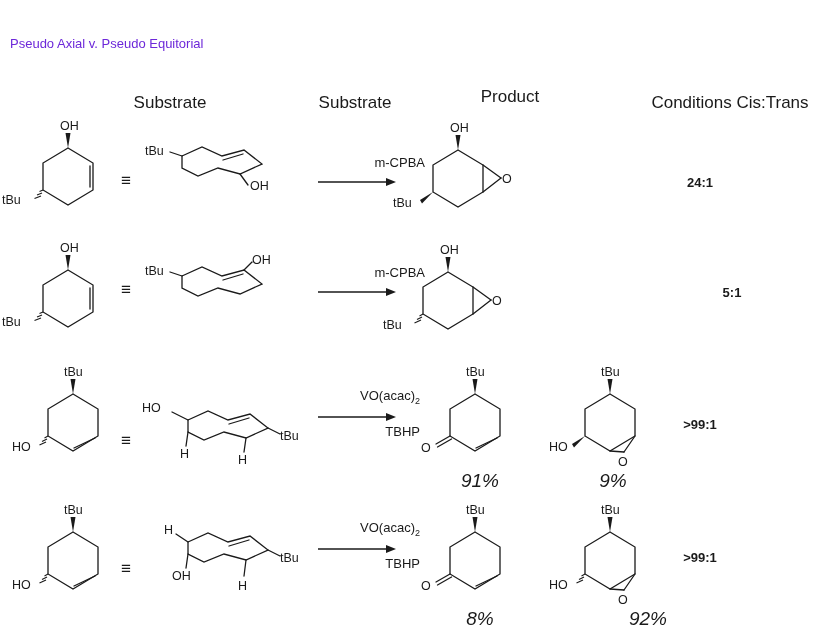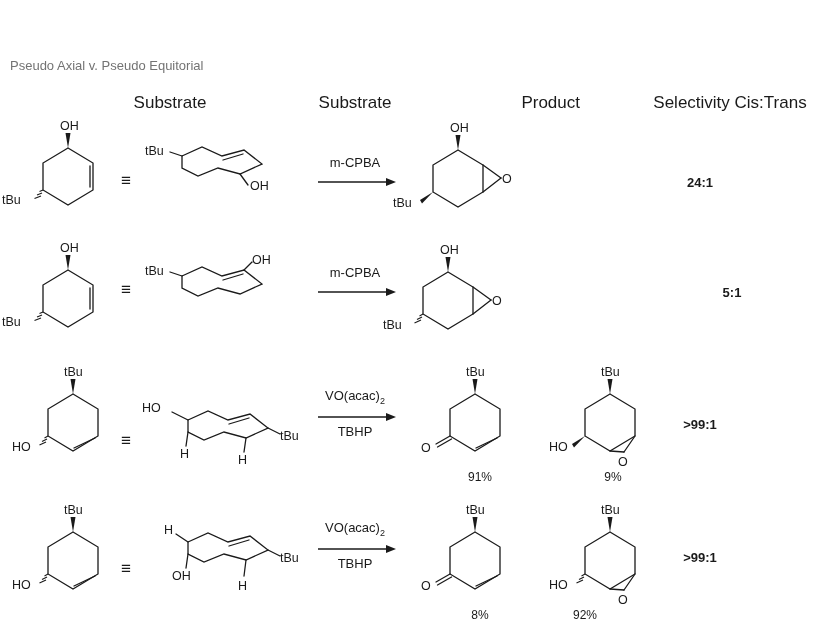--- a/index.html
+++ b/index.html
@@ -13,54 +13,54 @@
     position: relative;
     font-family: "Liberation Sans", sans-serif;
     color: #1a1a1a;
     overflow: hidden;
   }
   .abs { position: absolute; }
   #scheme-title {
     left: 10px;
     top: 36px;
     font-size: 13px;
-    color: #737373;
-    white-space: nowrap;
-    margin-top: 22px;
+    color: #6d28d9;
+    white-space: nowrap;
   }
   .col-header {
     font-size: 17px;
     color: #1a1a1a;
     text-align: center;
     white-space: nowrap;
   }
   #header-substrate { left: 100px; top: 93px; width: 140px; }
   #header-conditions { left: 285px; top: 93px; width: 140px; }
-  #header-product { left: 440px; top: 93px; width: 140px; text-align: right; }
+  #header-product { left: 440px; top: 87px; width: 140px; }
   #header-selectivity { left: 640px; top: 93px; width: 180px; }
 
   .reagent {
     font-size: 13px;
-    text-align: center;
+    text-align: right;
     white-space: nowrap;
   }
   .reagent sub { font-size: 9px; }
 
   .selectivity {
     font-size: 13px;
     text-align: center;
     white-space: nowrap;
     width: 120px;
     font-weight: bold;
   }
   .yield {
-    font-size: 12px;
+    font-size: 19px;
     text-align: center;
     white-space: nowrap;
     width: 60px;
+    font-style: italic;
   }
   .equiv {
     font-size: 17px;
     line-height: 1;
     letter-spacing: 0px;
     color: #1a1a1a;
   }
   svg { display: block; overflow: visible; }
   .bond {
     stroke: #1a1a1a;
@@ -79,21 +79,21 @@
   .arrowhead { fill: #1a1a1a; stroke: none; }
 </style>
 </head>
 <body>
 
 <div class="abs" id="scheme-title">Pseudo Axial v. Pseudo Equitorial</div>
 
 <div class="abs col-header" id="header-substrate">Substrate</div>
 <div class="abs col-header" id="header-conditions">Substrate</div>
 <div class="abs col-header" id="header-product">Product</div>
-<div class="abs col-header" id="header-selectivity">Selectivity Cis:Trans</div>
+<div class="abs col-header" id="header-selectivity">Conditions Cis:Trans</div>
 
 <div class="abs" style="left:18px; top:118px;">
   <svg width="110" height="100" viewBox="0 0 110 100">
 
     <polyline class="bond" points="50,30 75,45 75,72 50,87 25,72 25,45 50,30"></polyline>
 
     <line class="bond" x1="72" y1="48" x2="72" y2="69"></line>
 
     <polygon class="wedge" points="50,30 47.5,15 52.5,15"></polygon>
     <text class="atom" x="42" y="12">OH</text>
@@ -347,15 +347,15 @@
     <polygon class="wedge" points="58,32 55.5,17 60.5,17"></polygon>
     <text class="atom" x="49" y="14">tBu</text>
     <g>
       <line class="hash" x1="33" y1="74" x2="29.5" y2="76"></line>
       <line class="hash" x1="32" y1="77" x2="27" y2="79.5"></line>
       <line class="hash" x1="31" y1="80" x2="24.5" y2="83"></line>
     </g>
     <text class="atom" x="-3" y="89">HO</text>
   </svg>
 </div>
-<div class="abs yield" style="left:555px; top:608px;">92%</div>
+<div class="abs yield" style="left:618px; top:608px;">92%</div>
 
 <div class="abs selectivity" style="left:640px; top:550px;">&gt;99:1</div>
 
 </body></html>

